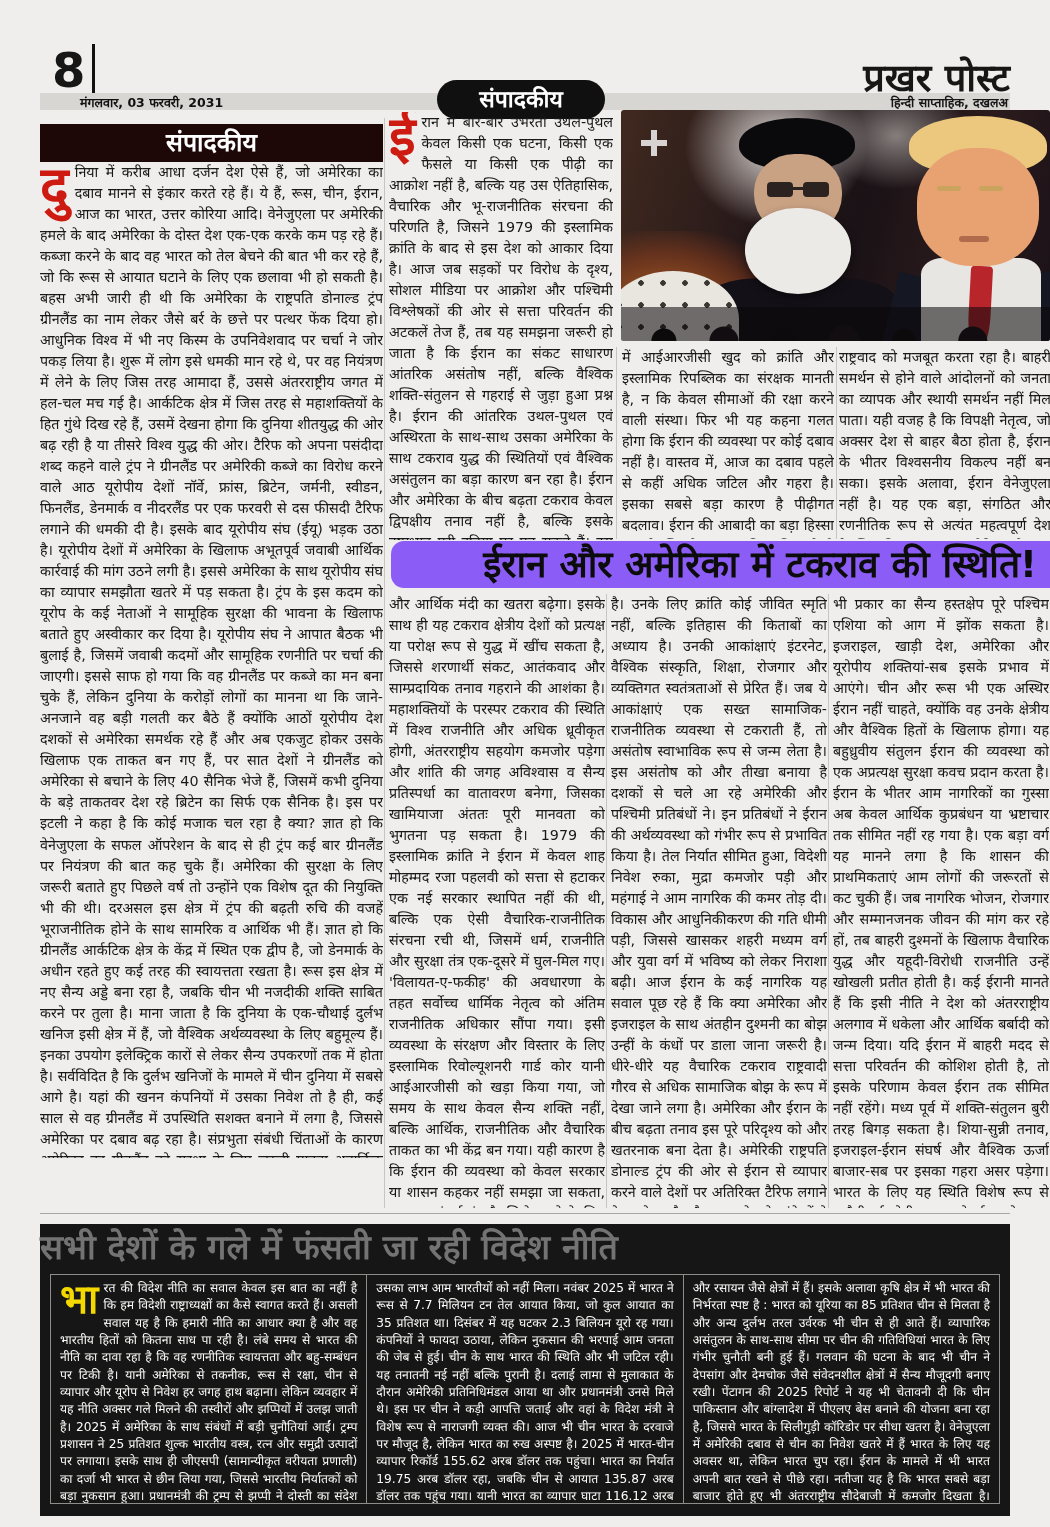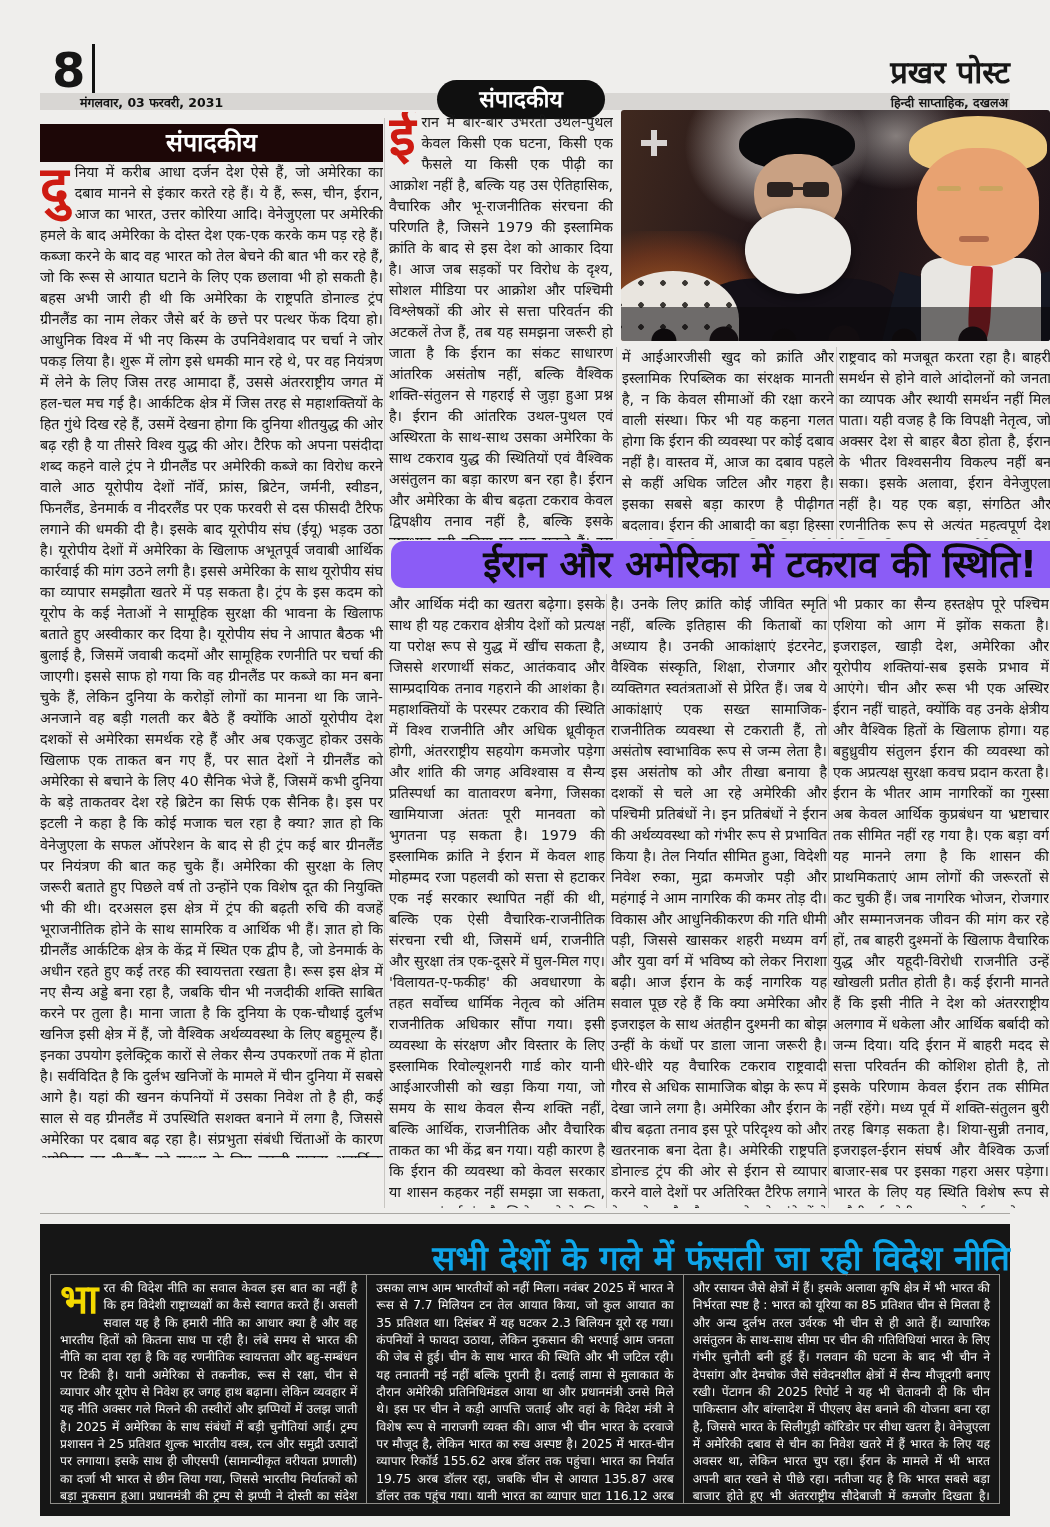--- a/index.html
+++ b/index.html
@@ -8,21 +8,21 @@
 
   .abs { position:absolute; }
 
   
   .pagenum { left:52px; top:46px; font-size:48px; font-weight:bold; line-height:1; letter-spacing:-2px; }
   .pagenum-bar { left:92px; top:44px; width:3px; height:56px; background:#111; }
   .strip { left:40px; top:93px; width:970px; height:17px; background:#d8d6d3; }
   .date { left:80px; top:94px; font-size:12.5px; font-weight:bold; color:#111; }
   .pill { left:437px; top:80px; width:168px; height:39px; background:#101010; border-radius:20px;
           color:#fff; font-size:23px; font-weight:bold; text-align:center; line-height:39px; }
-  .masthead { right:40px; top:50px; font-size:31px; font-weight:bold; text-align:right; letter-spacing:0; }
+  .masthead { right:40px; top:50px; font-size:38px; font-weight:bold; text-align:right; letter-spacing:0; }
   .masthead-sub { right:42px; top:94px; font-size:12.5px; font-weight:bold; text-align:right; }
 
   
   .ed-col { left:40px; top:124px; width:343px; }
   .ed-label { background:#1d0707; color:#fff; text-align:center; font-size:25px; font-weight:bold;
               height:38px; line-height:38px; }
   .ed-headline { text-align:center; font-size:37px; font-weight:bold; color:#0d0d0d; margin:5px 0 6px; line-height:1.1; }
   .bodytext { font-size:14.3px; line-height:1.47; text-align:justify; color:#181818; }
   .ed-body { height:996px; overflow:hidden; }
   .dropcap { float:left; font-weight:bold; color:#ce1b12; font-size:54px; line-height:0.78; padding:4px 6px 0 0; }
@@ -84,21 +84,21 @@
 
   .low-col { top:594px; width:216px; height:614px; overflow:hidden; }
   .col-a { left:389px; }
   .col-b { left:611px; }
   .col-c { left:833px; }
 
   .hrule { left:40px; top:1213px; width:970px; height:1px; background:#a9a7a3; }
 
   
   .fp { left:40px; top:1224px; width:970px; height:292px; background:#161616; }
-  .fp-headline { color:#0ea5e9; text-align:right; font-size:34px; font-weight:bold; padding-top:16px; line-height:1.1; }
+  .fp-headline { color:#737373; text-align:left; font-size:34px; font-weight:bold; padding-top:5px; line-height:1.1; }
   .fp-cols { position:absolute; left:10px; right:10px; top:50px; bottom:12px; border:1px solid #8f8d89;
              display:flex; }
   .fp-col { flex:1; padding:5px 9px 4px 9px; color:#fdfdfb; font-size:12.2px; line-height:1.42; text-align:justify;
             overflow:hidden; }
   .fp-col + .fp-col { border-left:1px solid #8f8d89; }
   .fp-dropcap { float:left; font-weight:bold; color:#f3d900; font-size:40px; line-height:.8; padding:3px 5px 0 0; }
 </style>
 </head>
 <body>
 

